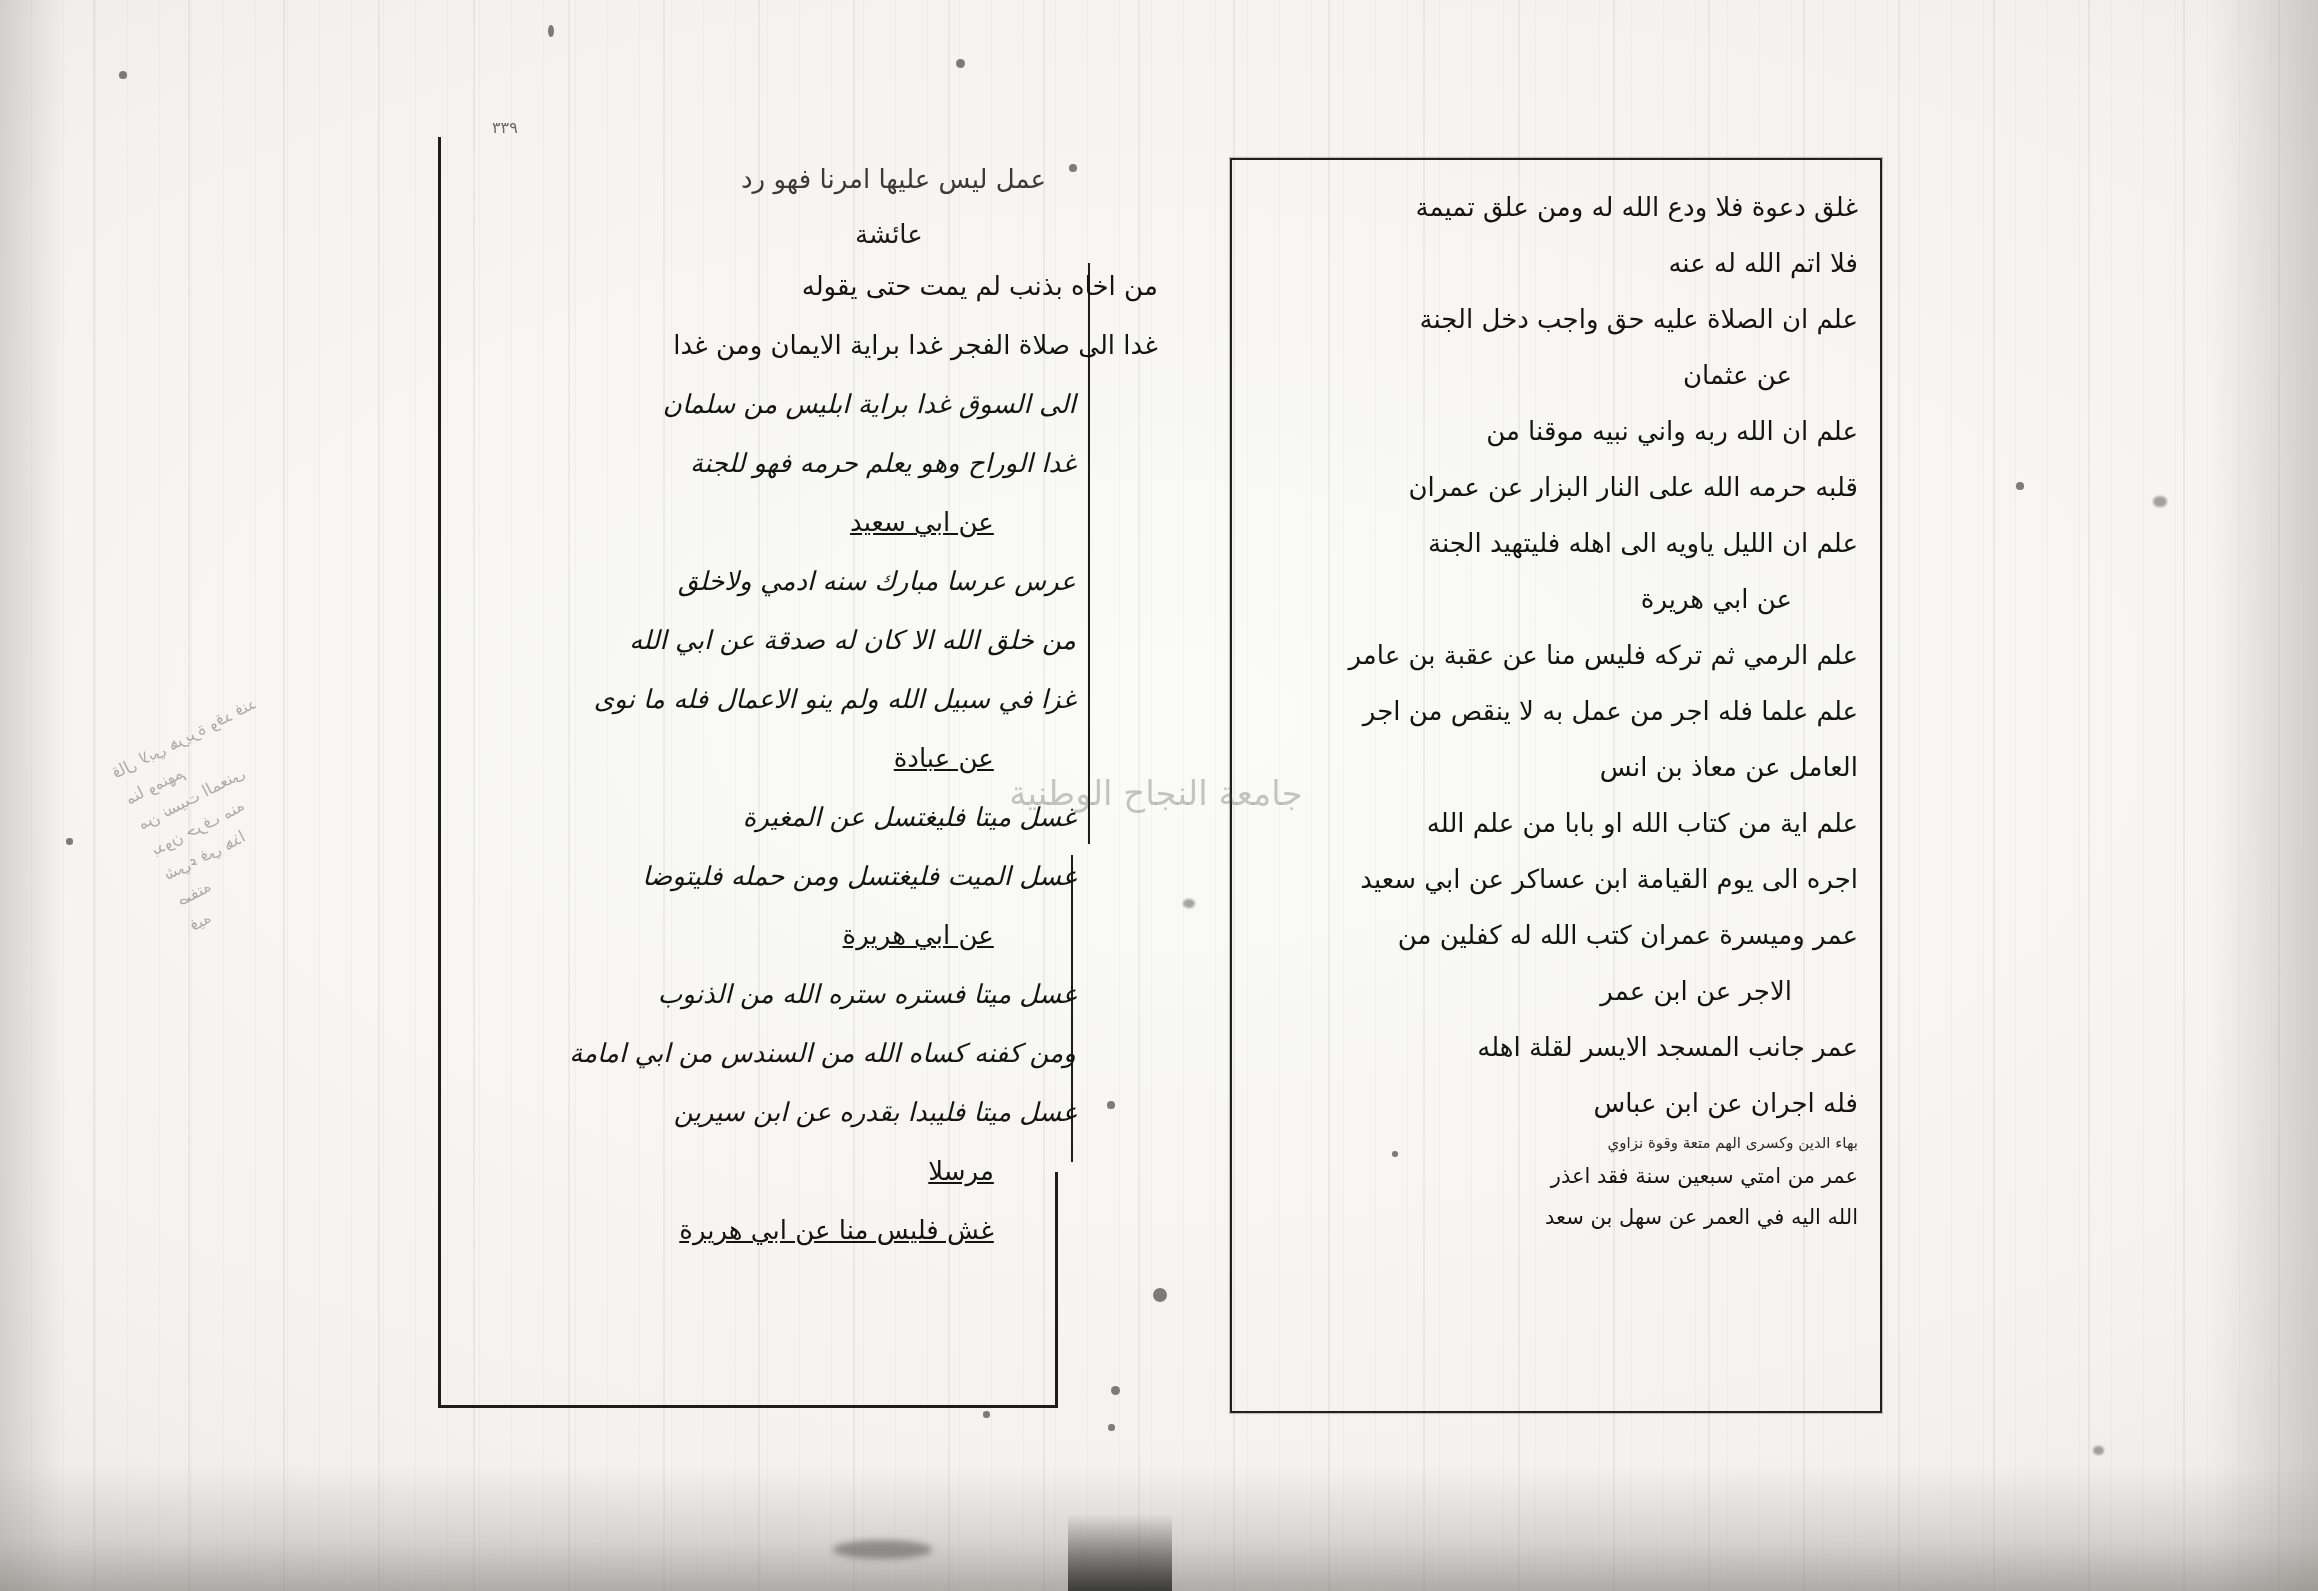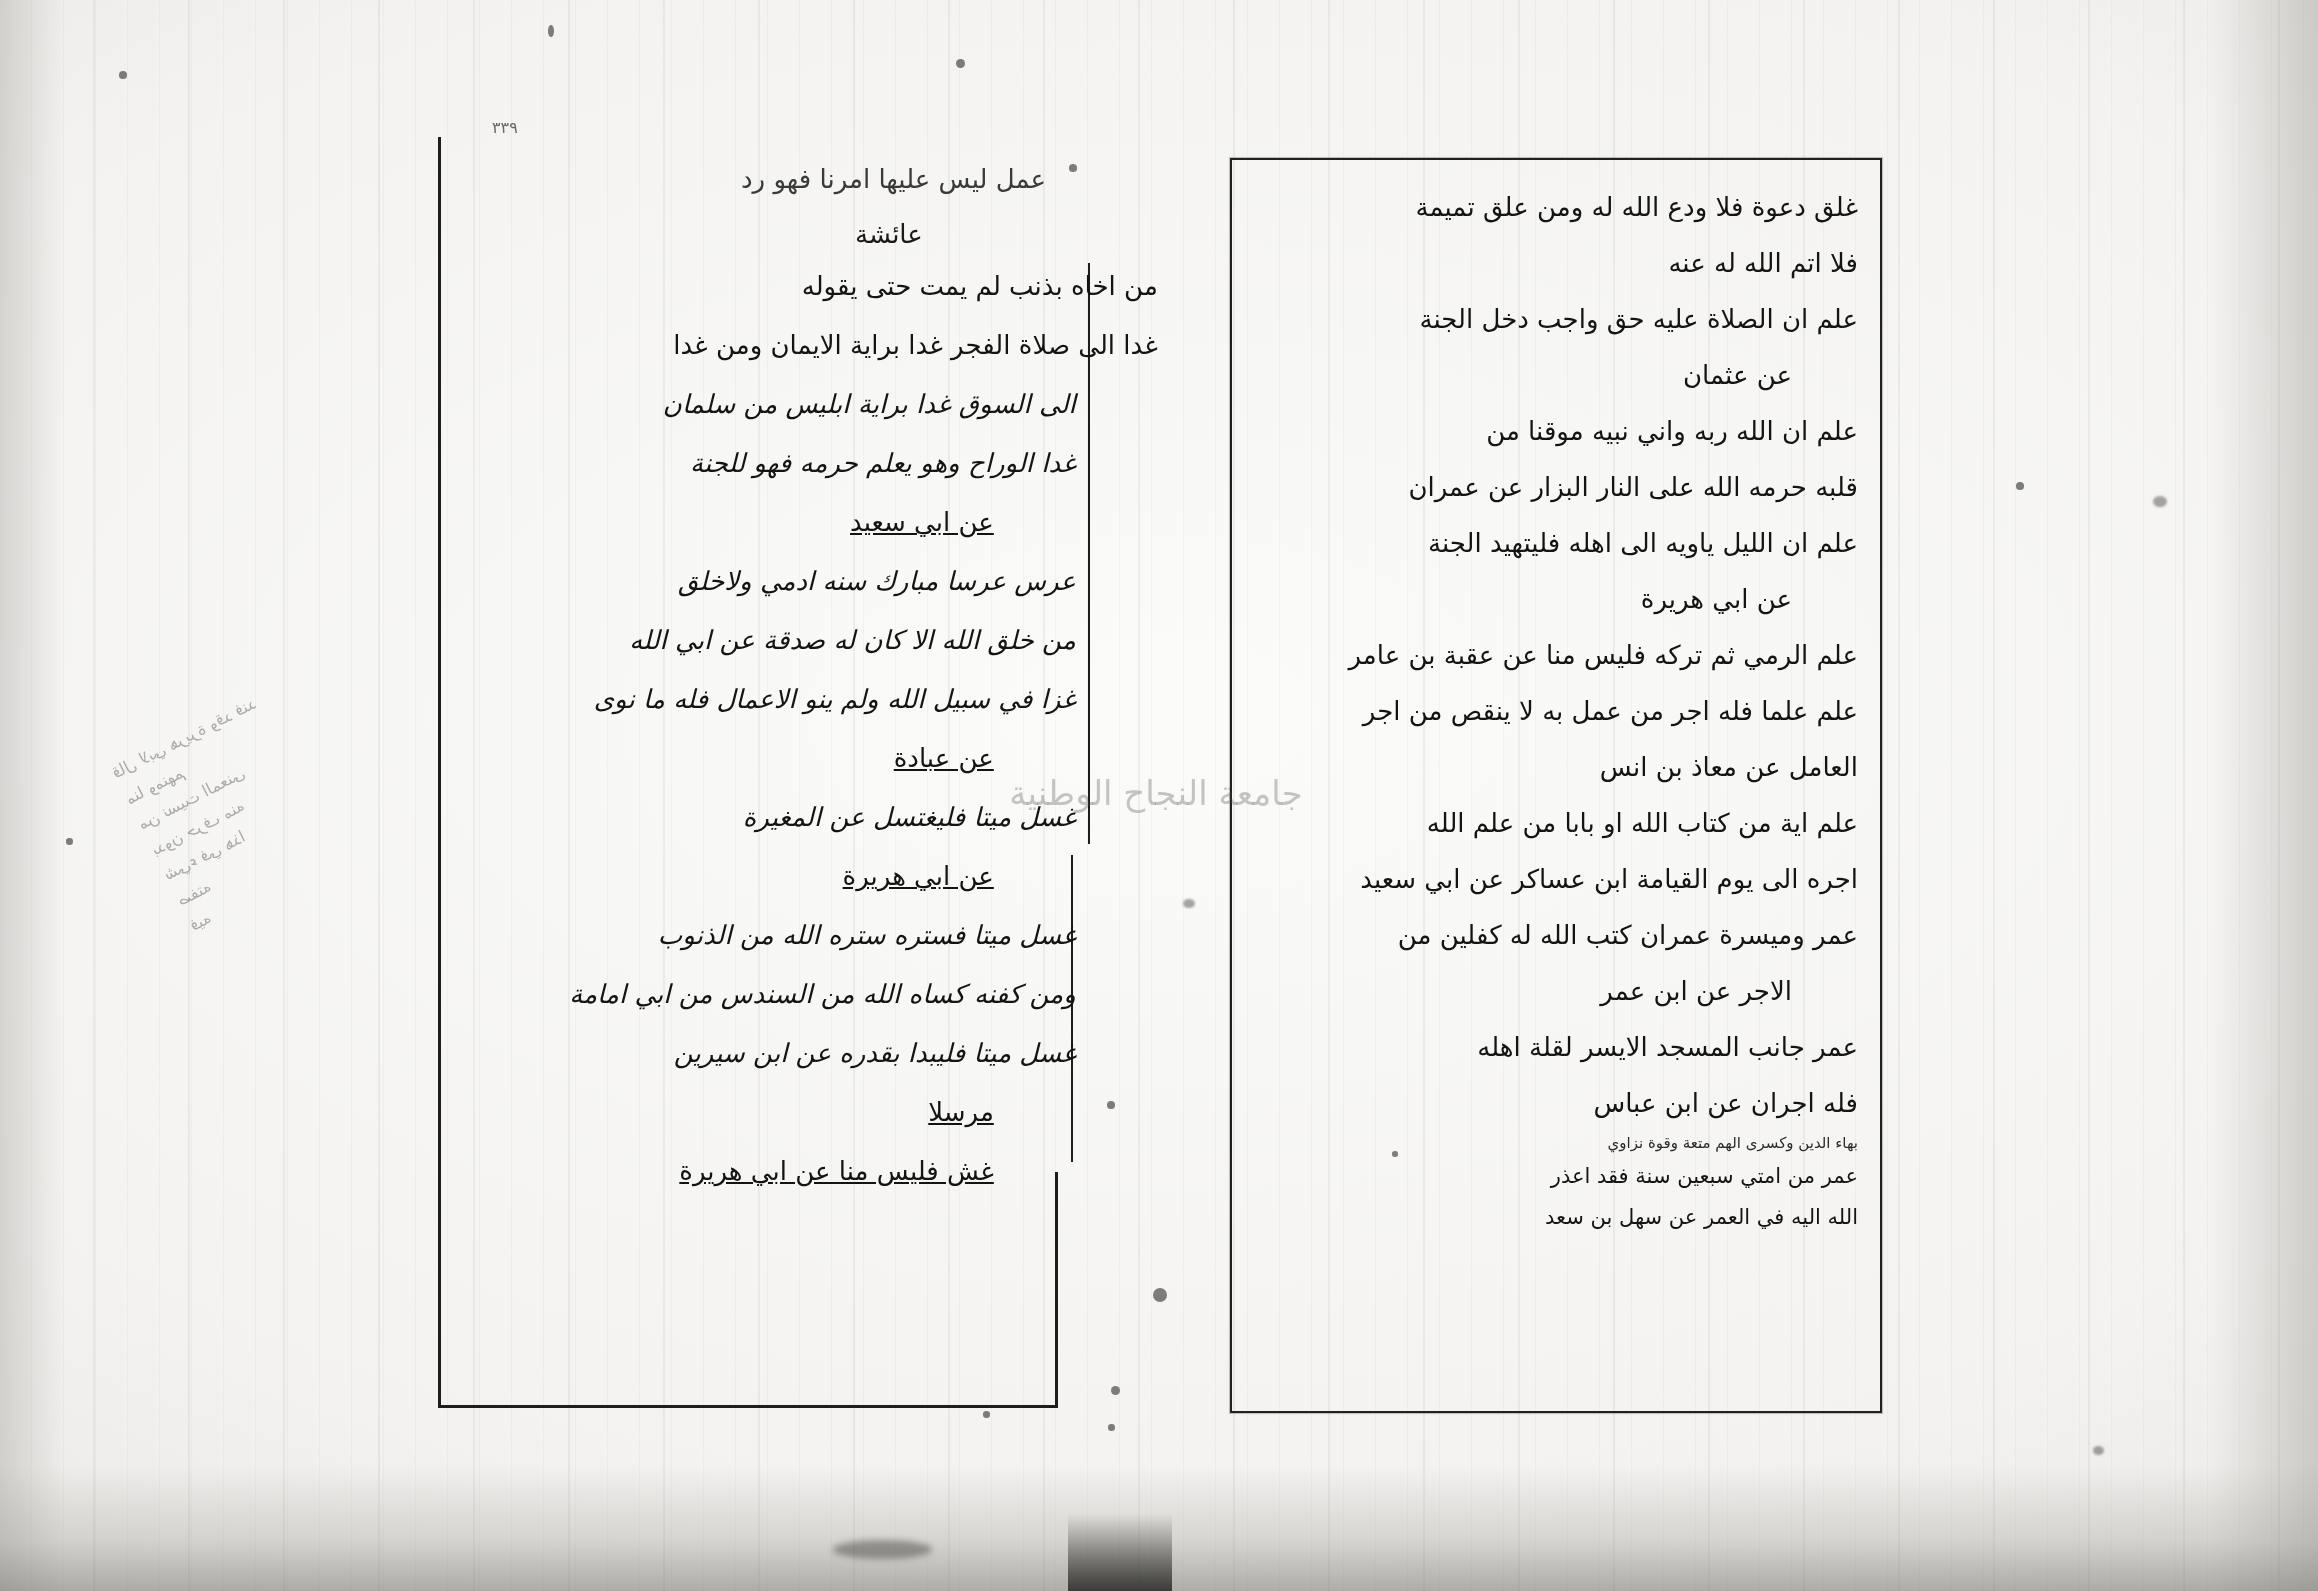--- a/index.html
+++ b/index.html
@@ -304,20 +304,21 @@
       <div class="ms-line" style="margin-top:104px">من اخاه بذنب لم يمت حتى يقوله</div>
       <div class="ms-line">غدا الى صلاة الفجر غدا براية الايمان ومن غدا</div>
       <div class="ms-line indent">الى السوق غدا براية ابليس    من سلمان</div>
       <div class="ms-line indent">غدا الوراح وهو يعلم حرمه فهو للجنة</div>
       <div class="ms-line indent2">عن ابي سعيد</div>
       <div class="ms-line indent">عرس عرسا مبارك سنه ادمي ولاخلق</div>
       <div class="ms-line indent">من خلق الله الا كان له صدقة    عن ابي الله</div>
       <div class="ms-line indent">غزا في سبيل الله ولم ينو الاعمال فله ما نوى</div>
       <div class="ms-line indent2">عن عبادة</div>
       <div class="ms-line indent">غسل ميتا فليغتسل    عن المغيرة</div>
+      <div class="ms-line indent">غسل الميت فليغتسل ومن حمله فليتوضا</div>
       <div class="ms-line indent2">عن ابي هريرة</div>
       <div class="ms-line indent">غسل ميتا فستره ستره الله من الذنوب</div>
       <div class="ms-line indent">ومن كفنه كساه الله من السندس من ابي امامة</div>
       <div class="ms-line indent">غسل ميتا فليبدا بقدره   عن ابن سيرين</div>
       <div class="ms-line indent2">مرسلا</div>
       <div class="ms-line indent2">غش فليس منا    عن ابي هريرة</div>
     </div>
   </div>
 
   <div class="column col-frame" id="col-right">

